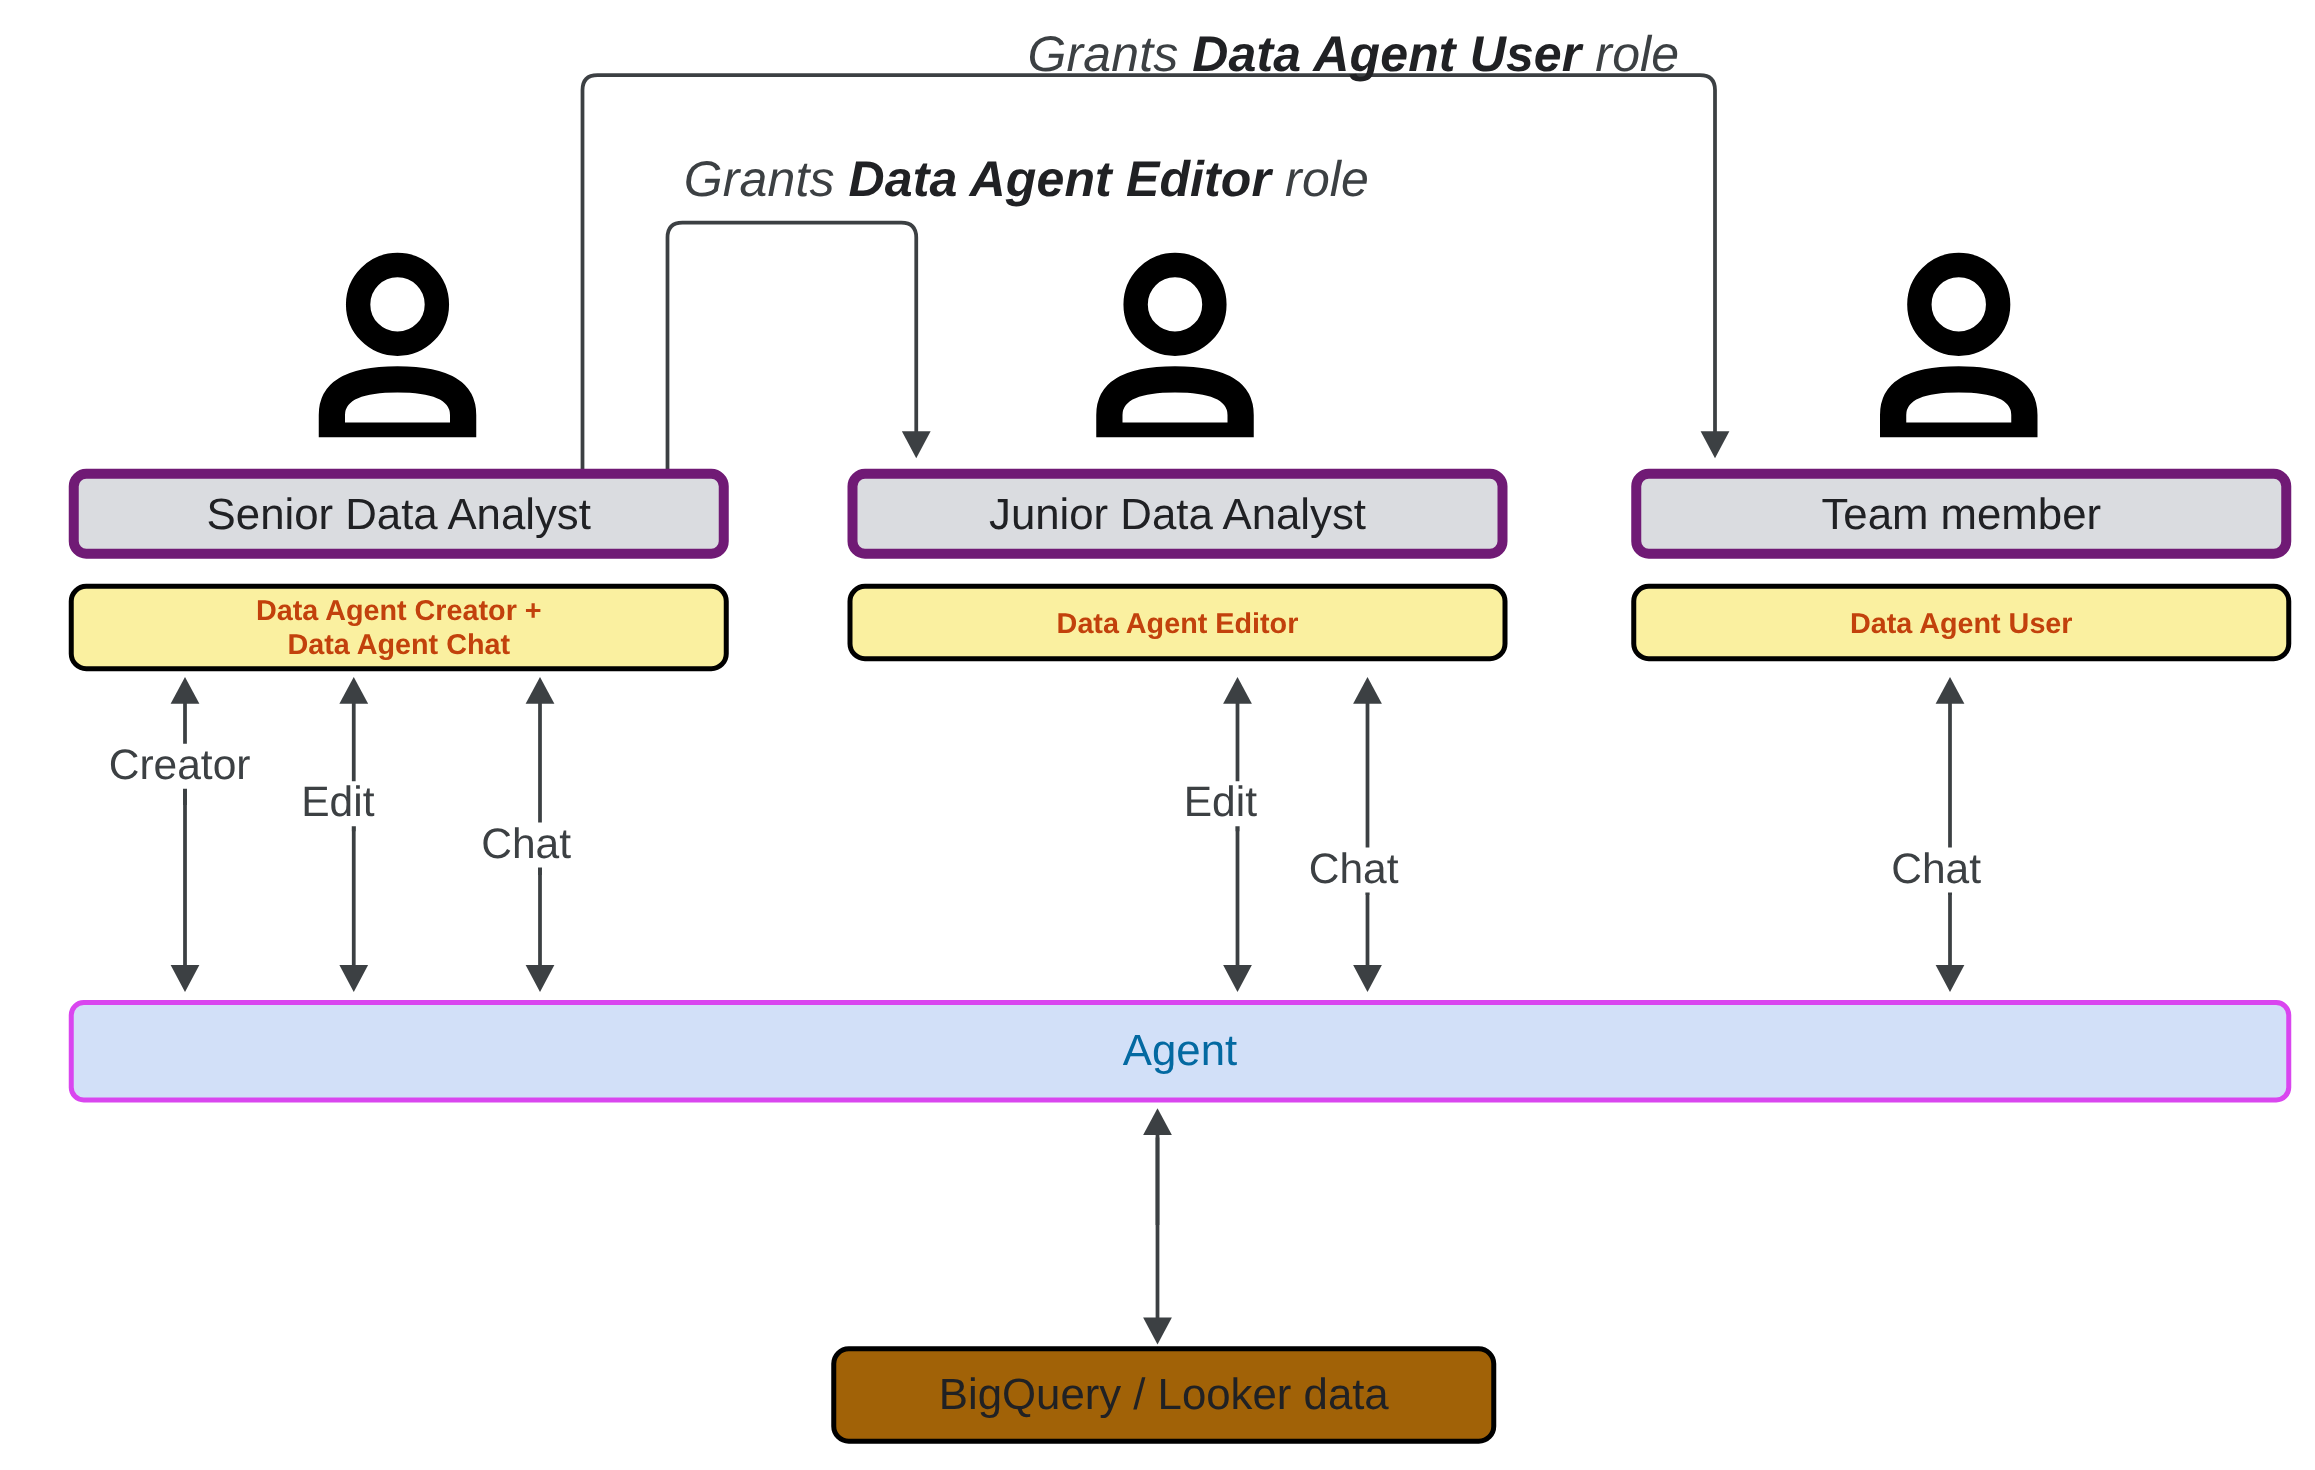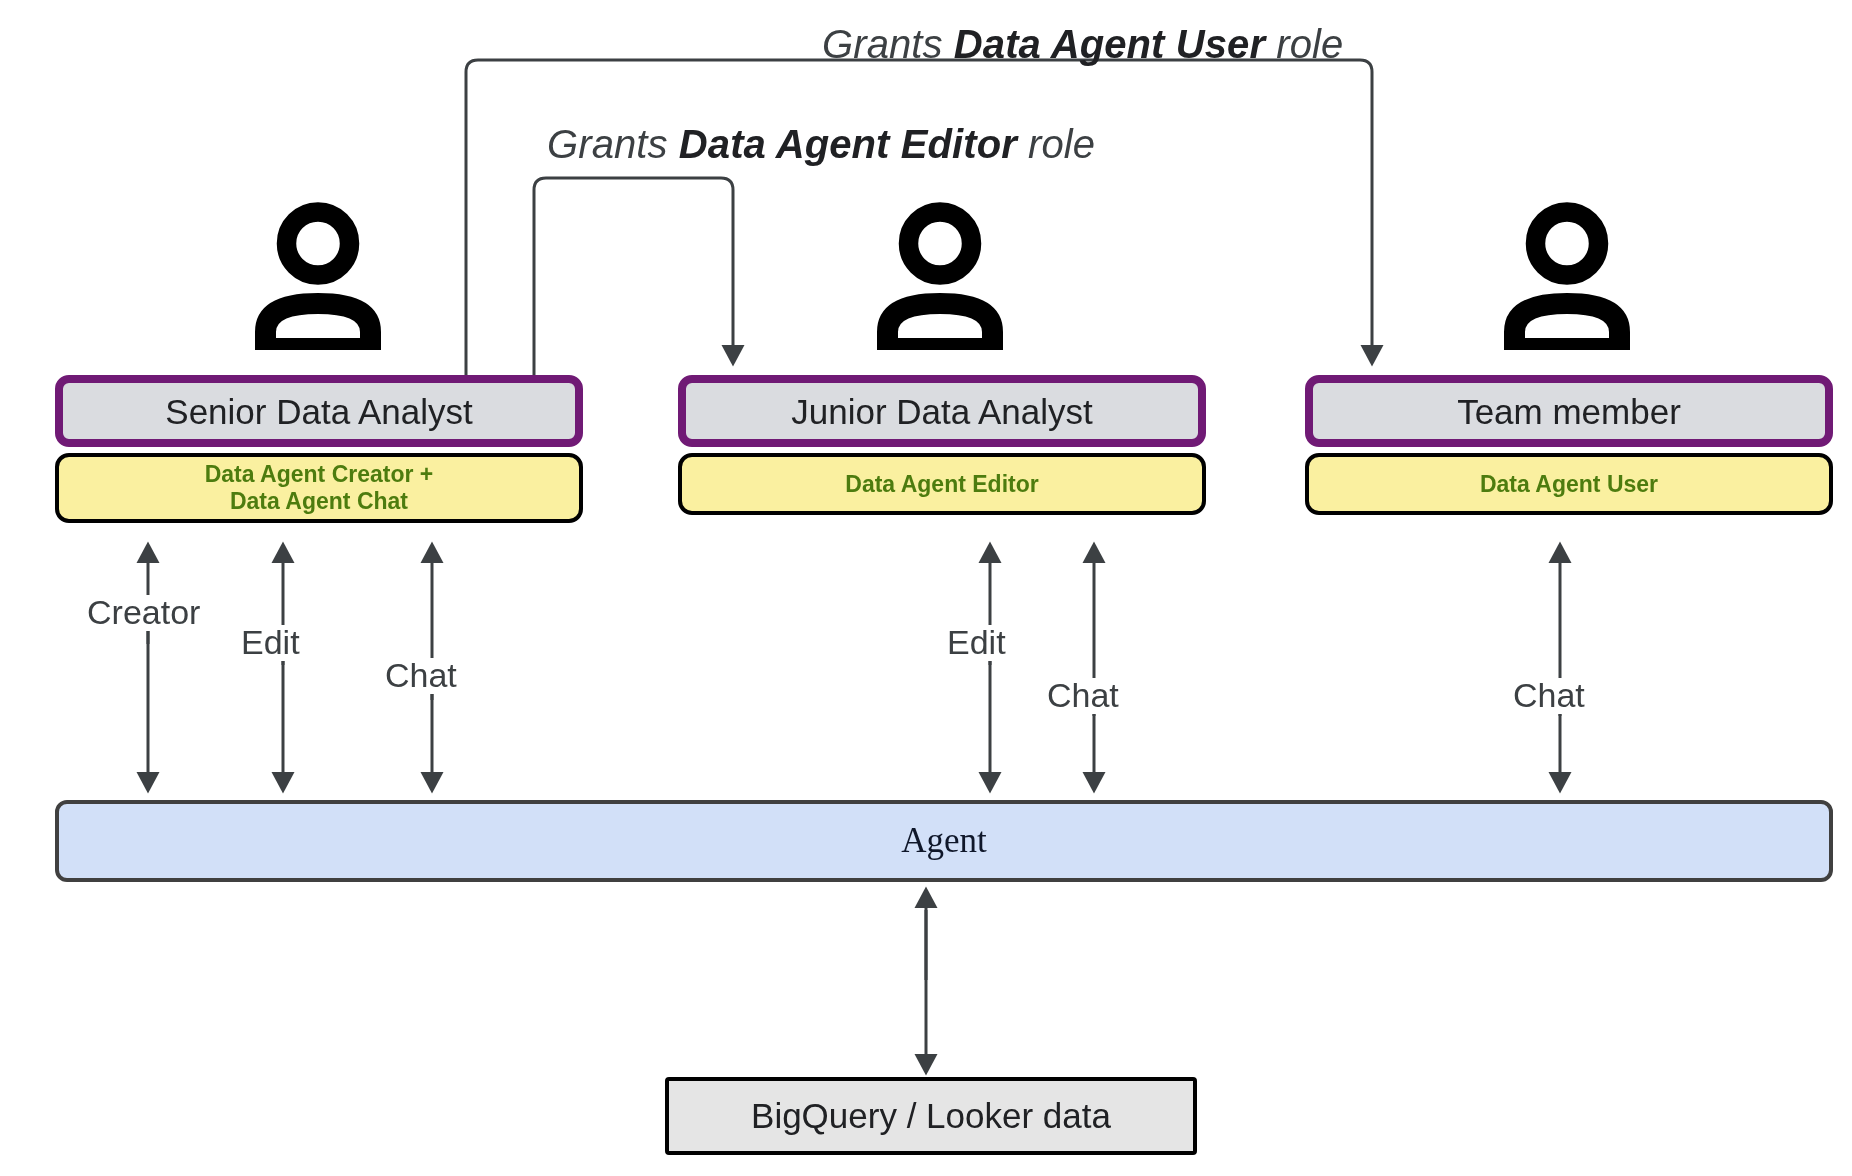--- a/index.html
+++ b/index.html
@@ -64,56 +64,55 @@
     justify-content: center;
     font-size: 35px;
     color: #202124;
     line-height: 1;
   }
   .role-badge {
     box-sizing: border-box;
     background: #faf0a0;
     border: 4px solid #000000;
     border-radius: 14px;
-    margin-top: 6px;
+    margin-top: 20px;
     min-height: 62px;
     display: flex;
     align-items: center;
     justify-content: center;
     text-align: center;
     font-size: 23px;
     font-weight: bold;
-    color: #4d7c0f;
+    color: #c2410c;
     line-height: 1.17;
     padding: 4px 6px;
   }
   .role-badge.two-line { min-height: 62px; }
 
   
   .agent-bar {
     position: absolute;
     box-sizing: border-box;
     background: #d2e0f8;
-    border: 4px solid #404040;
+    border: 4px solid #d946ef;
     border-radius: 12px;
     display: flex;
     align-items: center;
     justify-content: center;
     font-size: 35px;
-    color: #0f172a;
-    font-family: Liberation Serif, serif;
+    color: #0369a1;
   }
 
   
   .data-box {
     position: absolute;
     box-sizing: border-box;
-    background: #e5e5e5;
+    background: #a16207;
     border: 4px solid #000000;
-    border-radius: 4px;
+    border-radius: 14px;
     display: flex;
     align-items: center;
     justify-content: center;
     font-size: 35px;
     color: #202124;
   }
 
   
   .edge-label {
     position: absolute;

